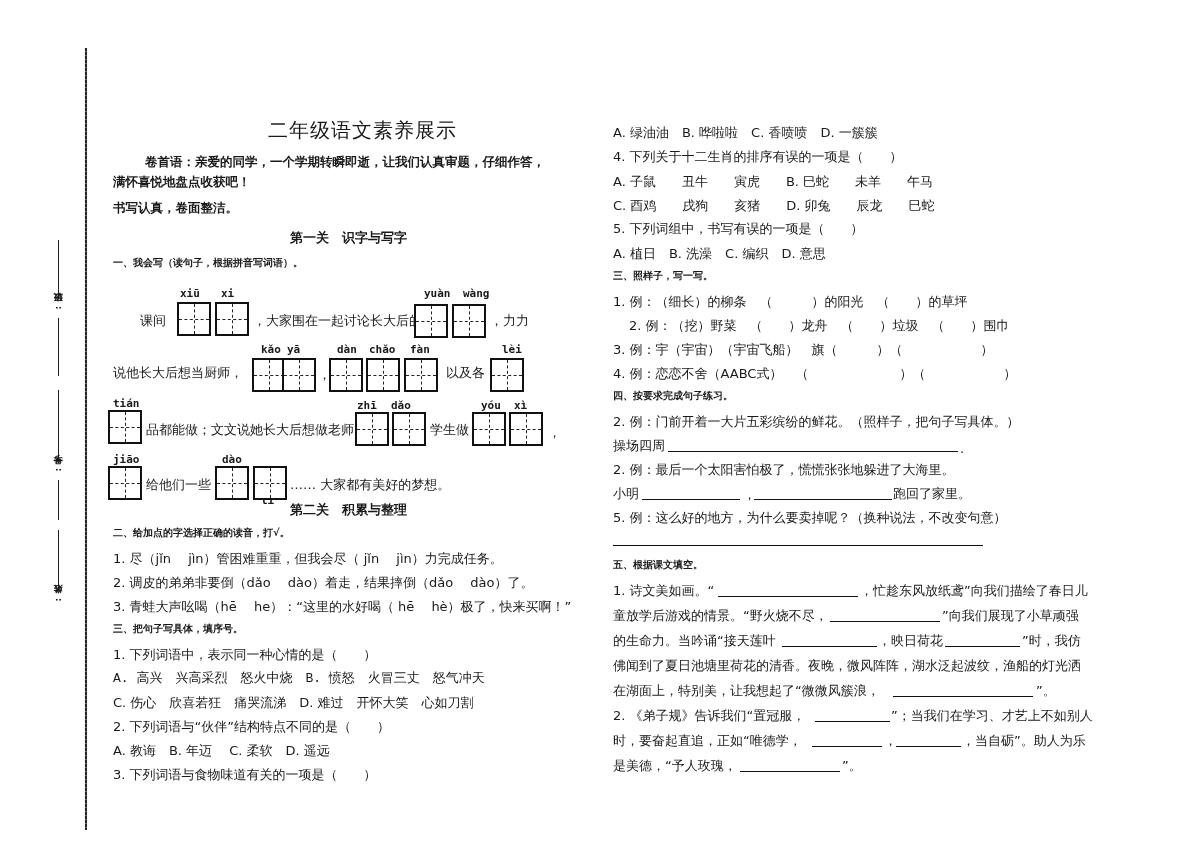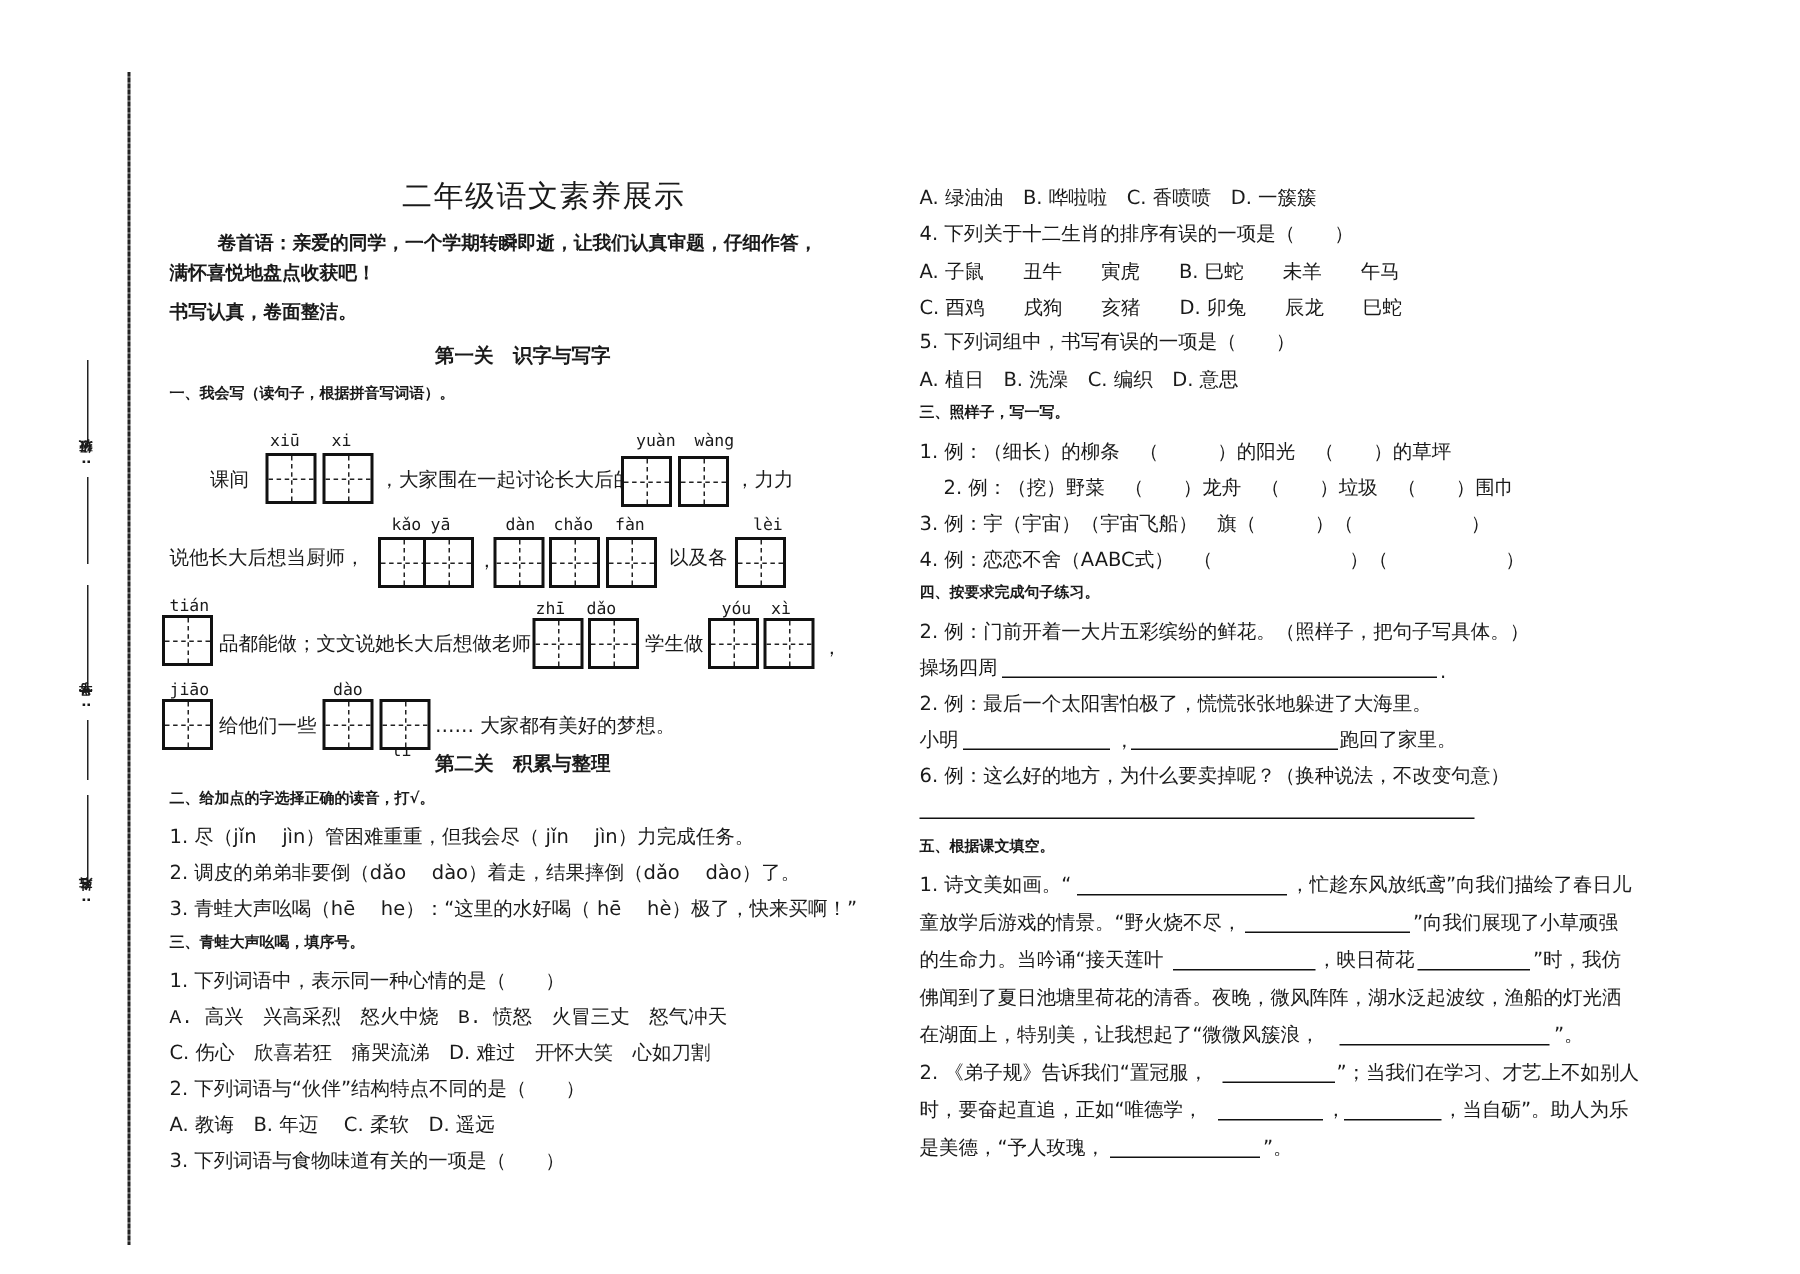--- a/index.html
+++ b/index.html
@@ -11,21 +11,21 @@
   .margin-label { writing-mode: vertical-rl; transform: rotate(180deg); font-size: 9px; font-weight: bold; margin: 8px 0; }
   .abs { position: absolute; white-space: nowrap; line-height: 1; }
   .title { font-size: 20px; letter-spacing: 1px; font-family: "DejaVu Sans", sans-serif; }
   .b { font-weight: bold; }
   .sec { font-weight: bold; font-size: 10px; }
   .box { position: absolute; width: 34px; height: 34px; border: 2px solid #111; background:
       linear-gradient(to right, transparent 15px, transparent 15px),
       #fff; }
   .box::before { content: ""; position: absolute; left: 50%; top: 0; bottom: 0; border-left: 1.5px dashed #222; }
   .box::after { content: ""; position: absolute; top: 50%; left: 0; right: 0; border-top: 1.5px dashed #222; }
-  .py { position: absolute; font-family: "DejaVu Sans Mono", monospace; font-size: 11px; font-weight: normal; }
+  .py { position: absolute; font-family: "DejaVu Sans Mono", monospace; font-size: 11px; font-weight: bold; }
 </style>
 </head>
 <body>
 
 <div class="binding-line"></div>
 
 <div class="margin-field" style="top:240px;">
   <div class="margin-line" style="height:58px;"></div>
   <div class="margin-label">班级:</div>
   <div class="margin-line" style="height:58px;"></div>
@@ -99,21 +99,21 @@
 <div class="box" style="left:253px; top:466px;"></div>
 <div class="abs" style="left:290px; top:478px;">…… 大家都有美好的梦想。</div>
 
 <div class="abs b" style="left:290px; top:503px;">第二关　积累与整理</div>
 
 <div class="abs sec" style="left:113px; top:528px;">二、给加点的字选择正确的读音，打√。</div>
 <div class="abs" style="left:113px; top:552px;">1. 尽（jǐn　 jìn）管困难重重，但我会尽（ jǐn　 jìn）力完成任务。</div>
 <div class="abs" style="left:113px; top:576px;">2. 调皮的弟弟非要倒（dǎo　 dào）着走，结果摔倒（dǎo　 dào）了。</div>
 <div class="abs" style="left:113px; top:600px;">3. 青蛙大声吆喝（hē　 he）：“这里的水好喝（ hē　 hè）极了，快来买啊！”</div>
 
-<div class="abs sec" style="left:113px; top:624px;">三、青蛙大声吆喝，填序号。</div>
+<div class="abs sec" style="left:113px; top:624px;">三、把句子写具体，填序号。</div>
 <div class="abs" style="left:113px; top:648px;">1. 下列词语中，表示同一种心情的是（　　）</div>
 <div class="abs" style="left:113px; top:672px;font-family:Liberation Mono, monospace;">A. 高兴　兴高采烈　怒火中烧　B. 愤怒　火冒三丈　怒气冲天</div>
 <div class="abs" style="left:113px; top:696px;">C. 伤心　欣喜若狂　痛哭流涕　D. 难过　开怀大笑　心如刀割</div>
 <div class="abs" style="left:113px; top:720px;">2. 下列词语与“伙伴”结构特点不同的是（　　）</div>
 <div class="abs" style="left:113px; top:744px;">A. 教诲　B. 年迈　 C. 柔软　D. 遥远</div>
 <div class="abs" style="left:113px; top:768px;">3. 下列词语与食物味道有关的一项是（　　）</div>
 
 <div class="abs" style="left:613px; top:126px;">A. 绿油油　B. 哗啦啦　C. 香喷喷　D. 一簇簇</div>
 <div class="abs" style="left:613px; top:150px;">4. 下列关于十二生肖的排序有误的一项是（　　）</div>
 <div class="abs" style="left:613px; top:175px;">A. 子鼠　　丑牛　　寅虎　　B. 巳蛇　　未羊　　午马</div>
@@ -131,21 +131,21 @@
 <div class="abs" style="left:613px; top:415px;">2. 例：门前开着一大片五彩缤纷的鲜花。（照样子，把句子写具体。）</div>
 <div class="abs" style="left:613px; top:439px;">操场四周</div>
 <div class="abs" style="left:668px; top:440px; width:290px; border-bottom:1.5px solid #111; height:12px;"></div>
 <div class="abs" style="left:960px; top:442px;">.</div>
 <div class="abs" style="left:613px; top:463px;">2. 例：最后一个太阳害怕极了，慌慌张张地躲进了大海里。</div>
 <div class="abs" style="left:613px; top:487px;">小明</div>
 <div class="abs" style="left:642px; top:488px; width:98px; border-bottom:1.5px solid #111; height:12px;"></div>
 <div class="abs" style="left:743px; top:488px;">，</div>
 <div class="abs" style="left:754px; top:488px; width:138px; border-bottom:1.5px solid #111; height:12px;"></div>
 <div class="abs" style="left:893px; top:487px;">跑回了家里。</div>
-<div class="abs" style="left:613px; top:511px;">6. 例：这么好的地方，为什么要卖掉呢？（换种说法，不改变句意）</div>
+<div class="abs" style="left:613px; top:511px;">5. 例：这么好的地方，为什么要卖掉呢？（换种说法，不改变句意）</div>
 <div class="abs" style="left:613px; top:534px; width:370px; border-bottom:1.5px solid #111; height:12px;"></div>
 
 <div class="abs sec" style="left:613px; top:560px;">五、根据课文填空。</div>
 
 <div class="abs" style="left:613px; top:584px;">1. 诗文美如画。“</div>
 <div class="abs" style="left:718px; top:585px; width:140px; border-bottom:1.5px solid #111; height:12px;"></div>
 <div class="abs" style="left:860px; top:584px;">，忙趁东风放纸鸢”向我们描绘了春日儿</div>
 
 <div class="abs" style="left:613px; top:609px;">童放学后游戏的情景。“野火烧不尽，</div>
 <div class="abs" style="left:830px; top:610px; width:110px; border-bottom:1.5px solid #111; height:12px;"></div>

